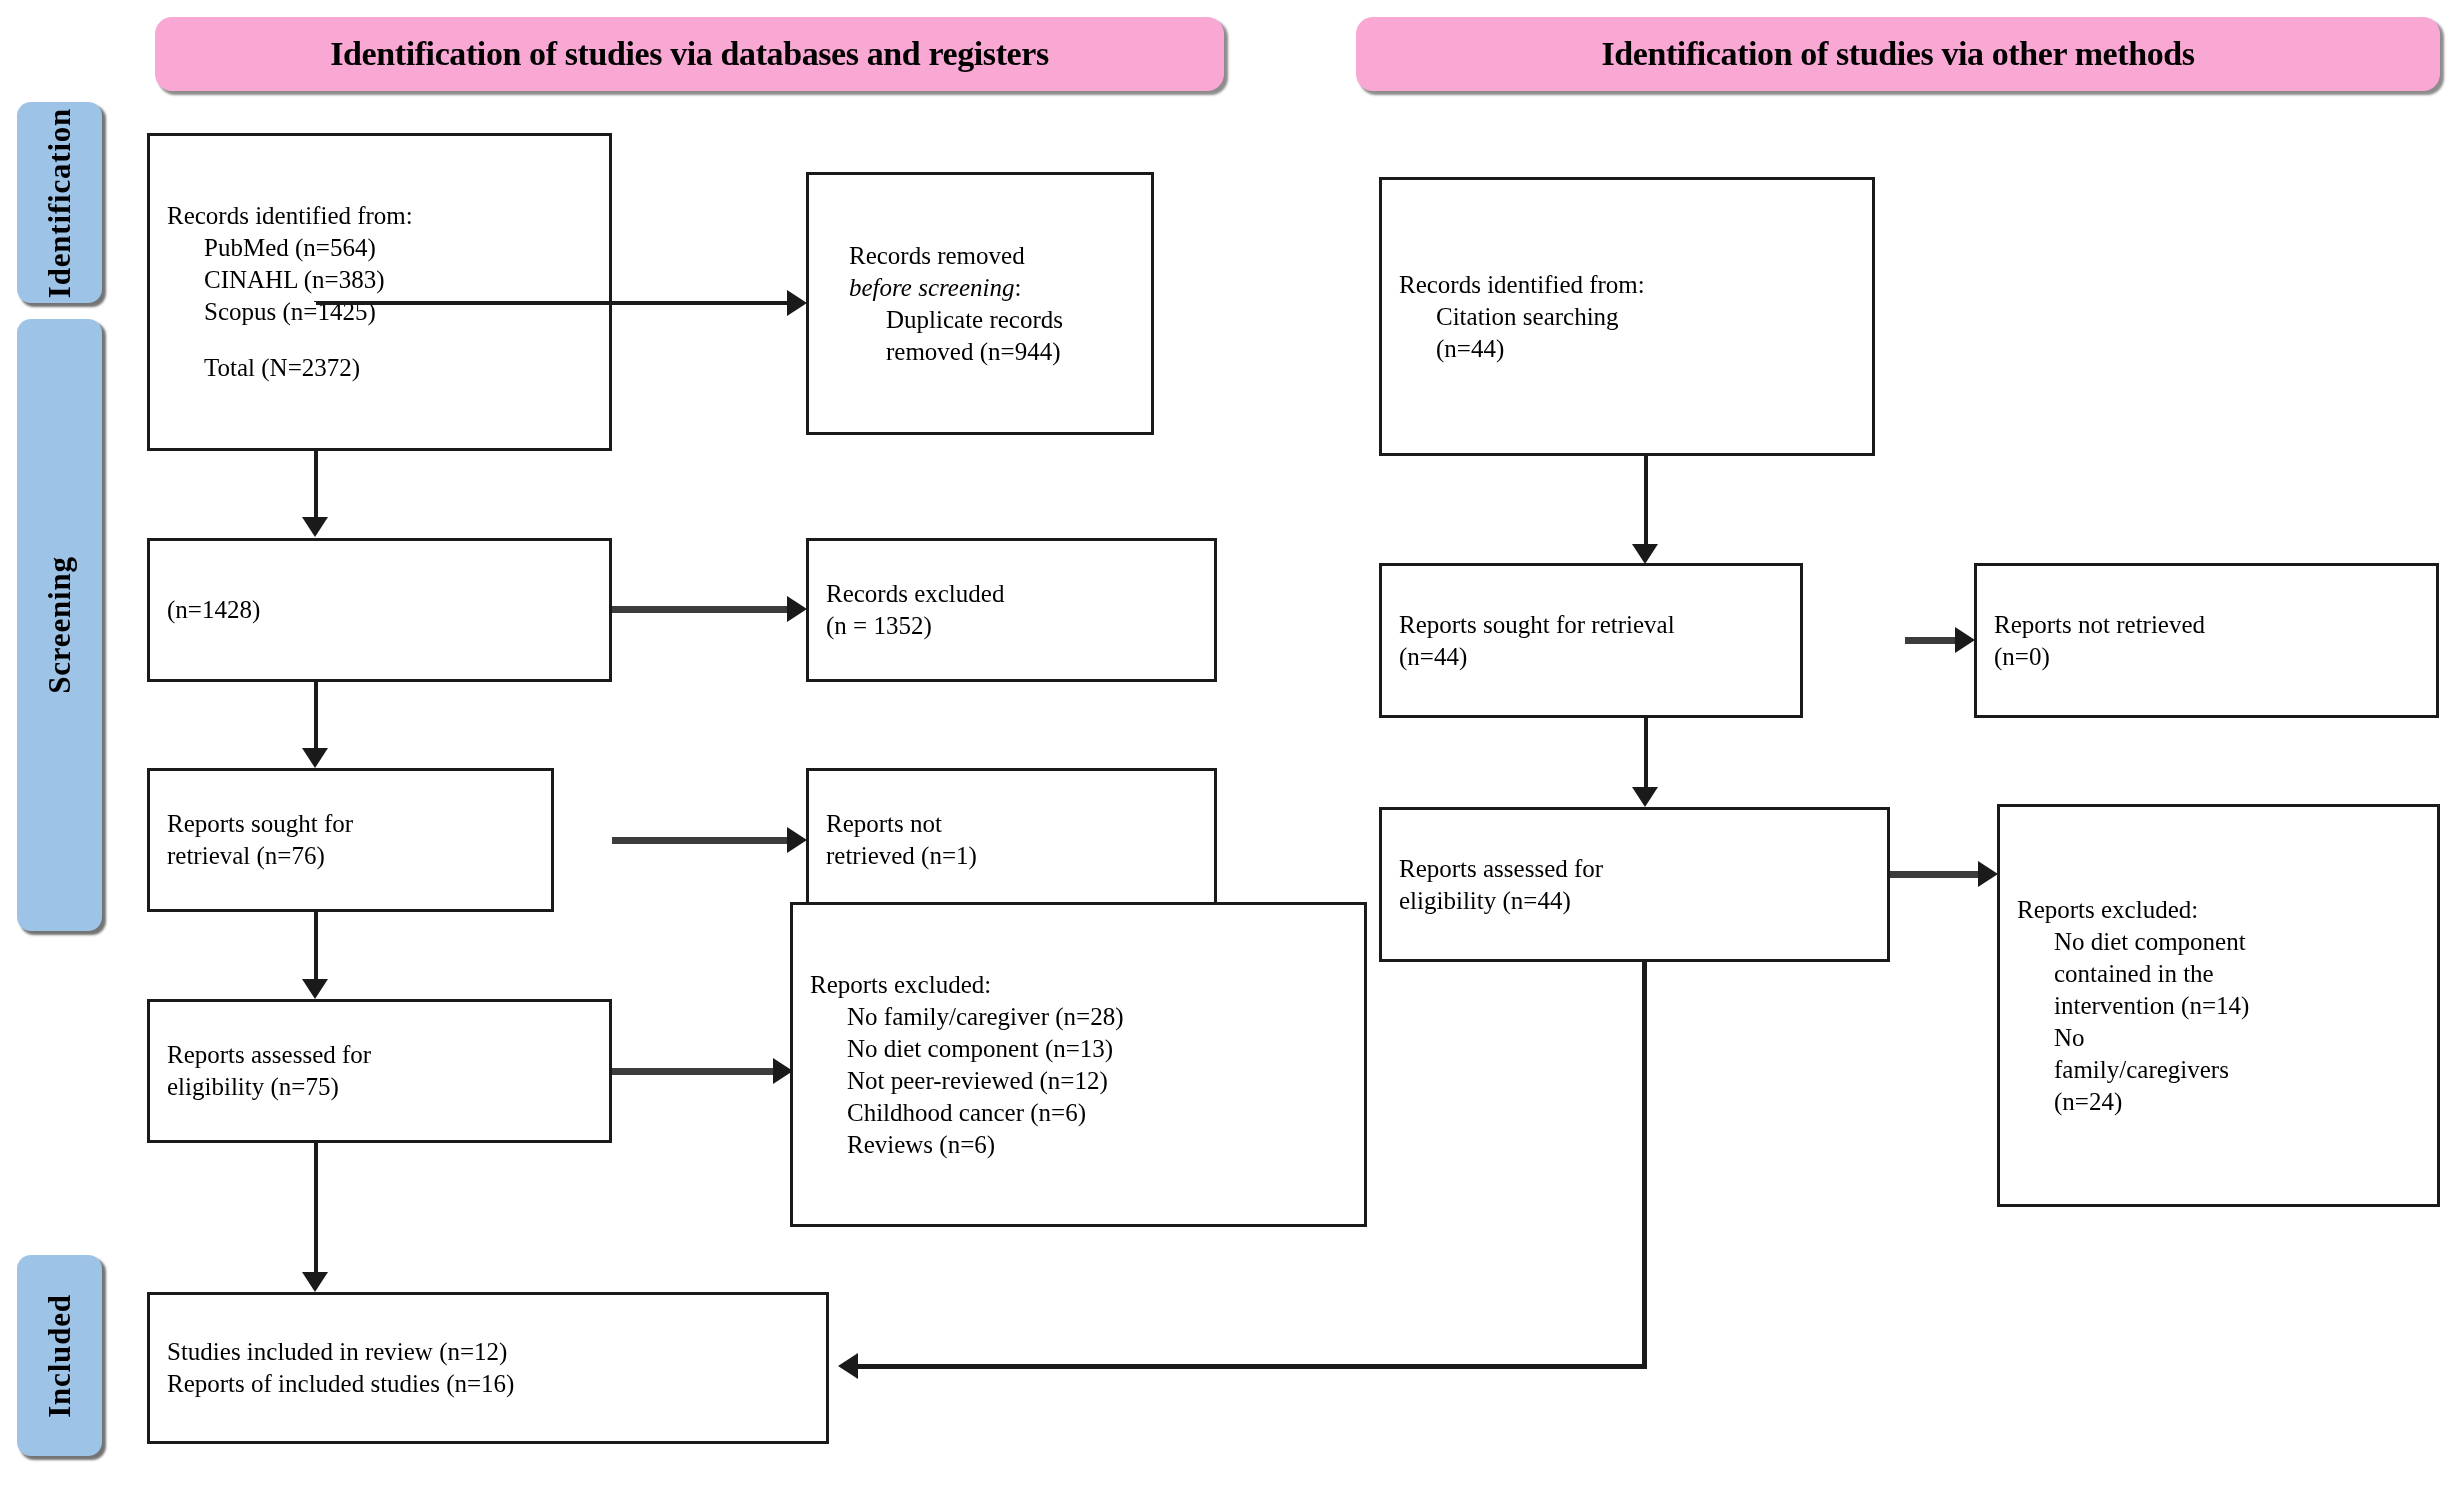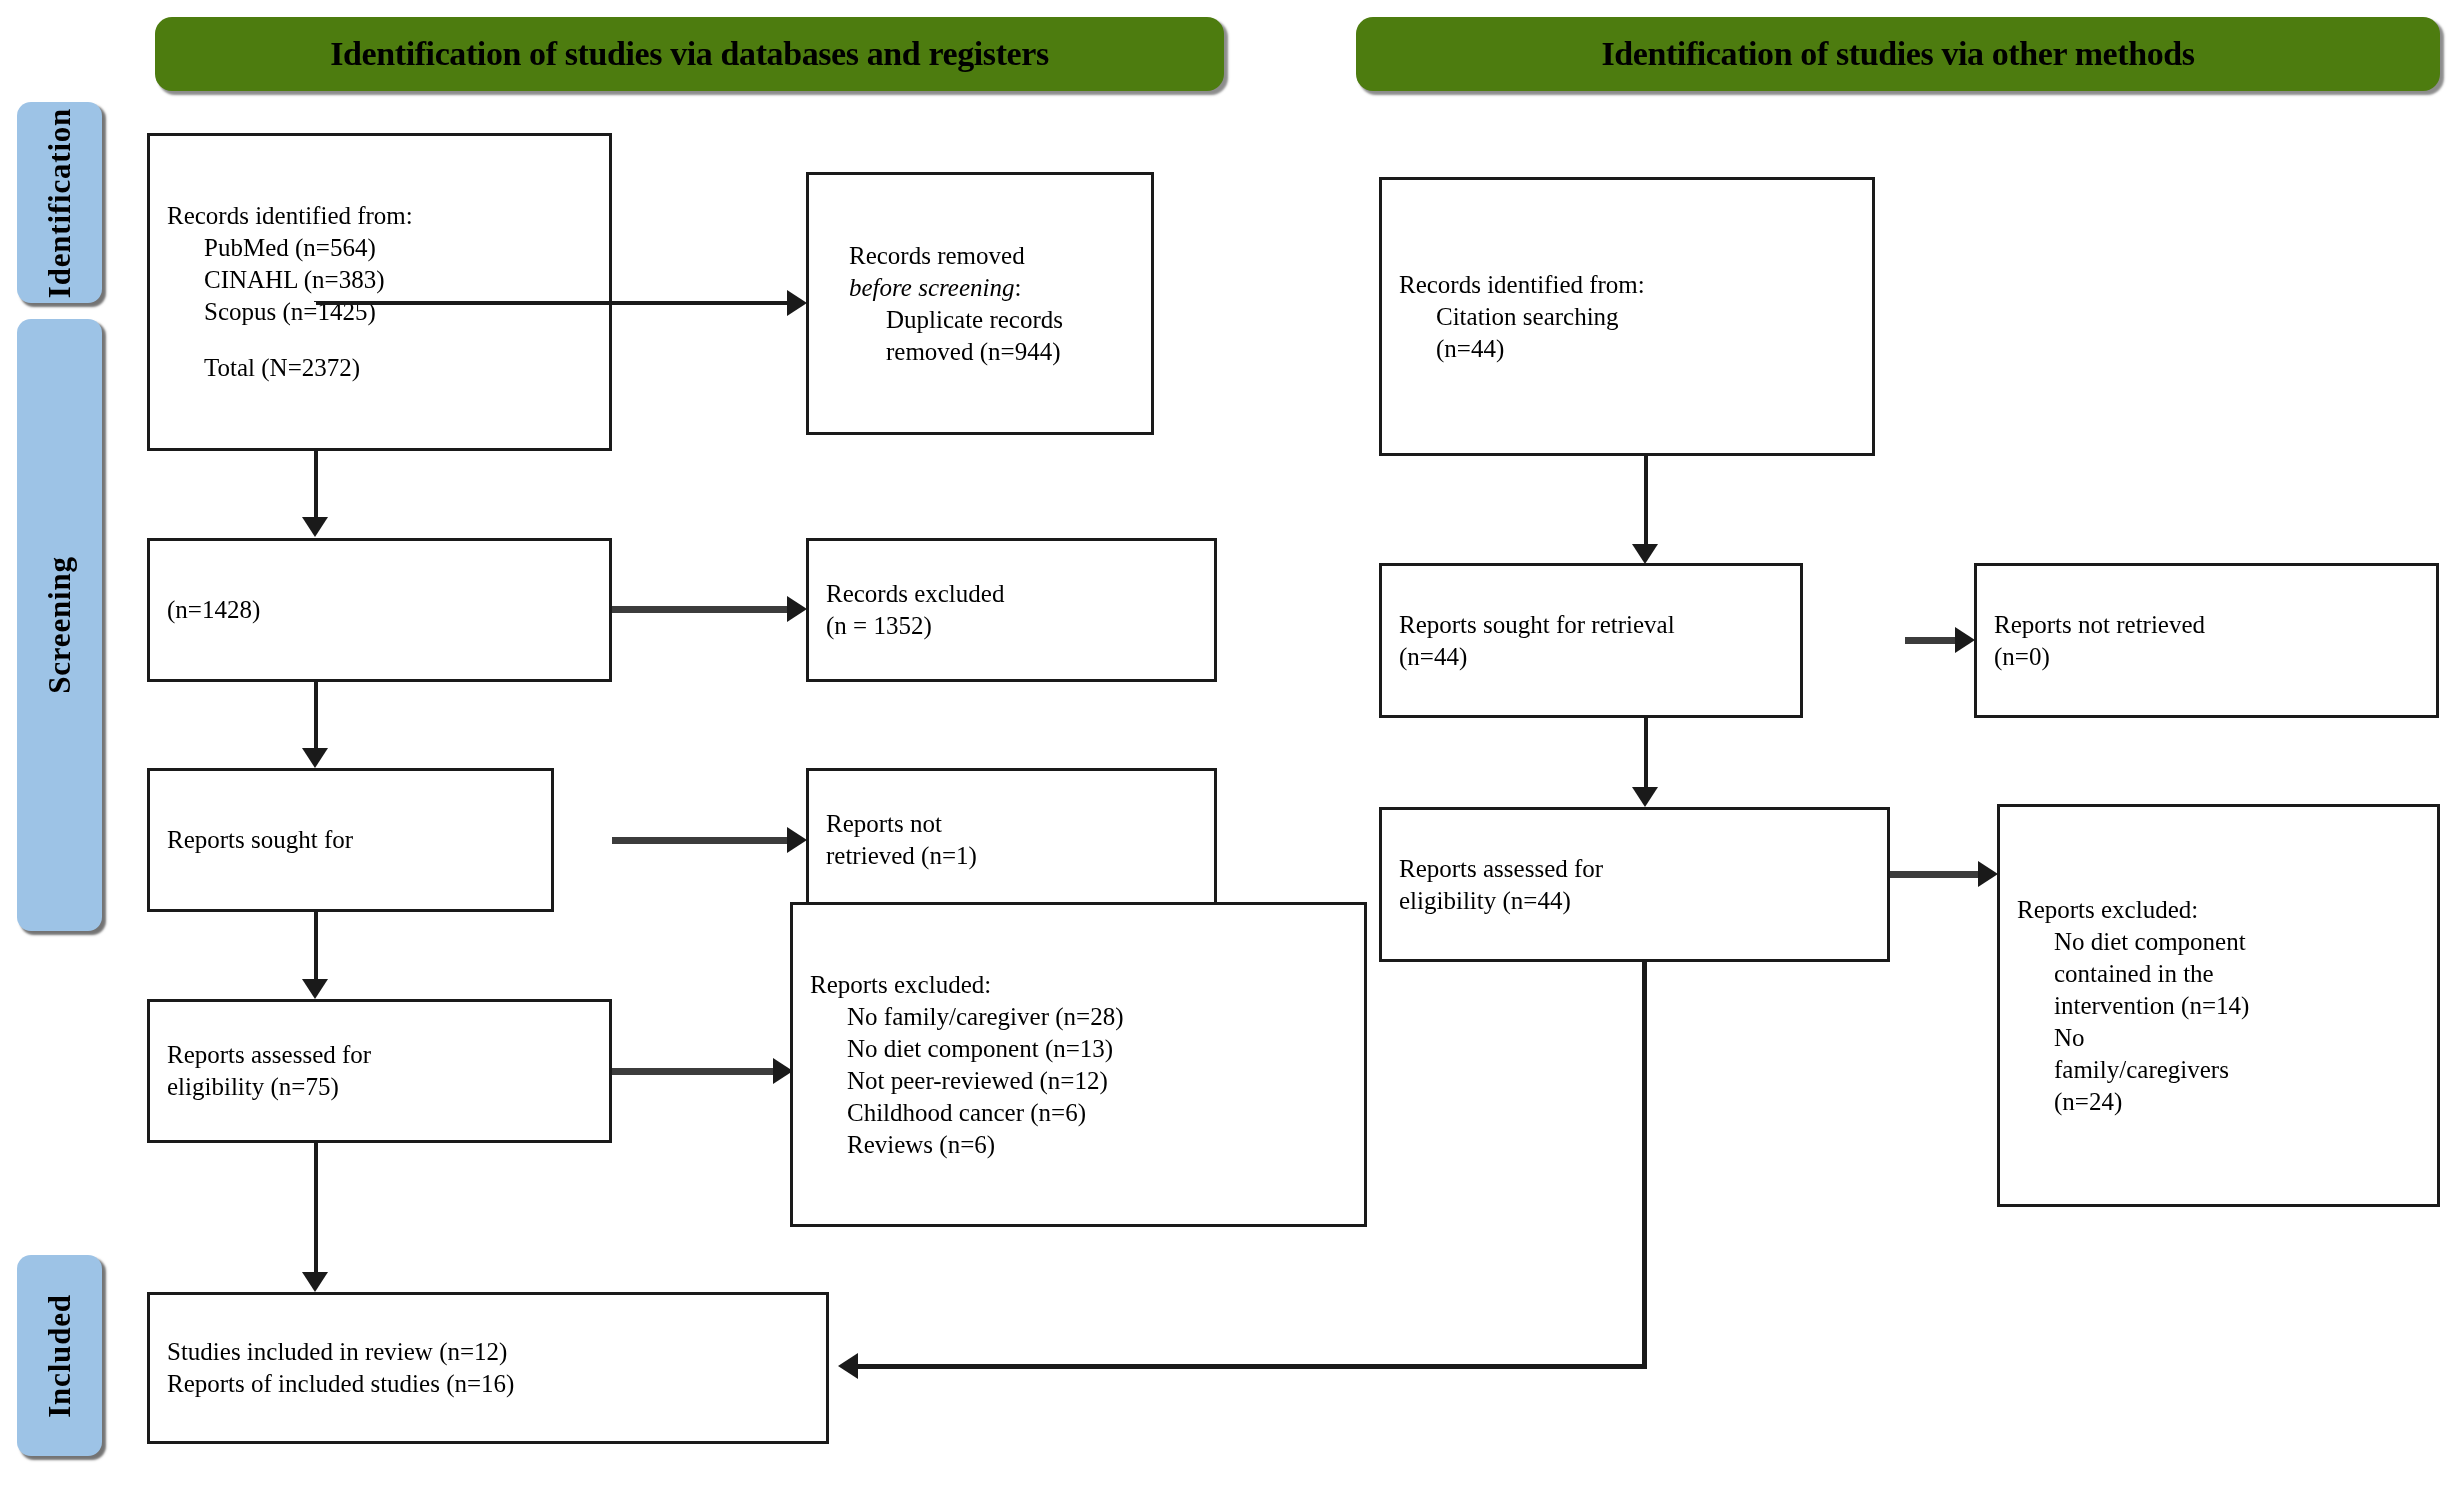--- a/index.html
+++ b/index.html
@@ -14,21 +14,21 @@
     position: relative;
     width: 2462px;
     height: 1496px;
     background: #ffffff;
     overflow: hidden;
   }
 
   
   .banner {
     position: absolute;
-    background: #4d7c0f;
+    background: #f9a8d4;
     border-radius: 17px;
     box-shadow: 3.1px 3.9px 2.3px rgba(0,0,0,0.45);
     display: flex;
     align-items: center;
     justify-content: center;
     font-family: "Liberation Serif", "DejaVu Serif", serif;
     font-weight: bold;
     color: #000000;
     letter-spacing: -0.4px;
     text-align: center;
@@ -169,20 +169,21 @@
   </div>
 
   <div class="hline thick" style="left:612px; top:606px; width:177px;"></div>
   <div class="arrow-right" style="left:787px; top:596px;"></div>
 
   <div class="vline" style="left:314px; top:682px; height:74px;"></div>
   <div class="arrow-down" style="left:302px; top:748px;"></div>
 
   <div class="box" style="left:147px; top:768px; width:407px; height:144px;">
     <div class="ln">Reports sought for</div>
+    <div class="ln">retrieval (n=76)</div>
   </div>
 
   <div class="box" style="left:806px; top:768px; width:411px; height:144px;">
     <div class="ln">Reports not</div>
     <div class="ln">retrieved (n=1)</div>
   </div>
 
   <div class="hline thick" style="left:612px; top:837px; width:177px;"></div>
   <div class="arrow-right" style="left:787px; top:827px;"></div>
 

